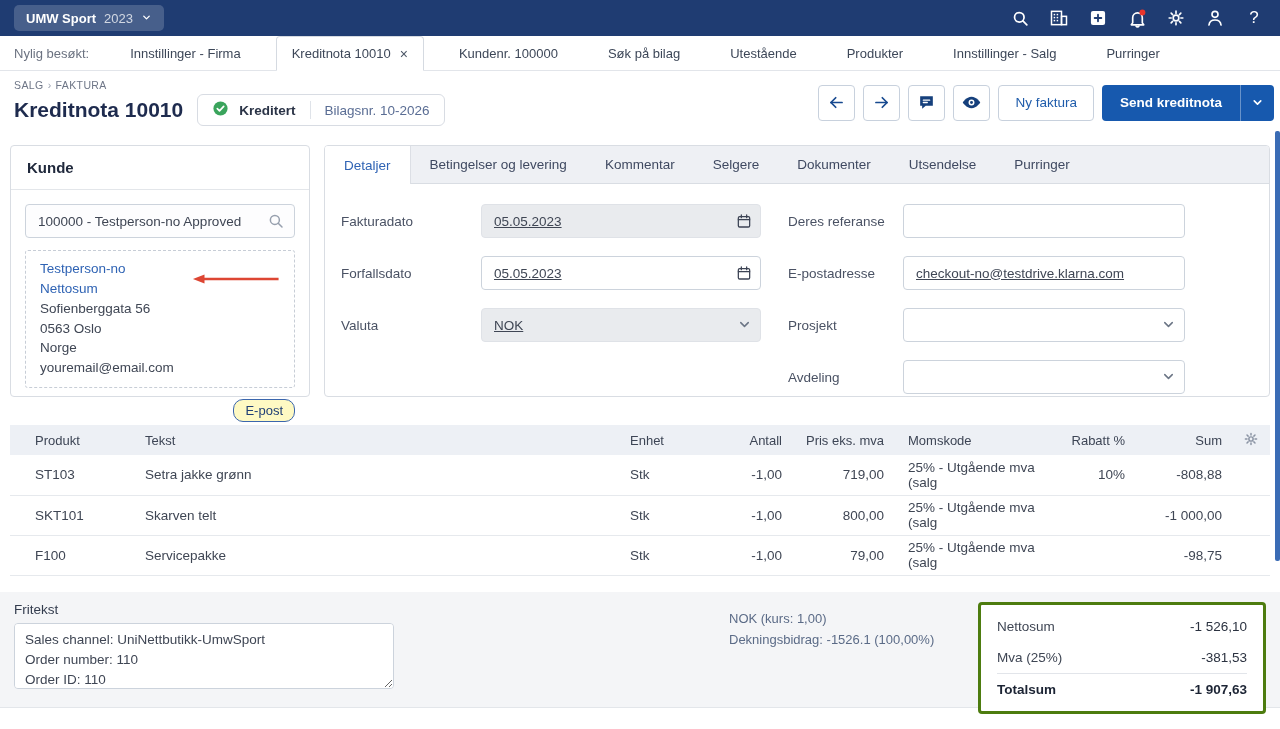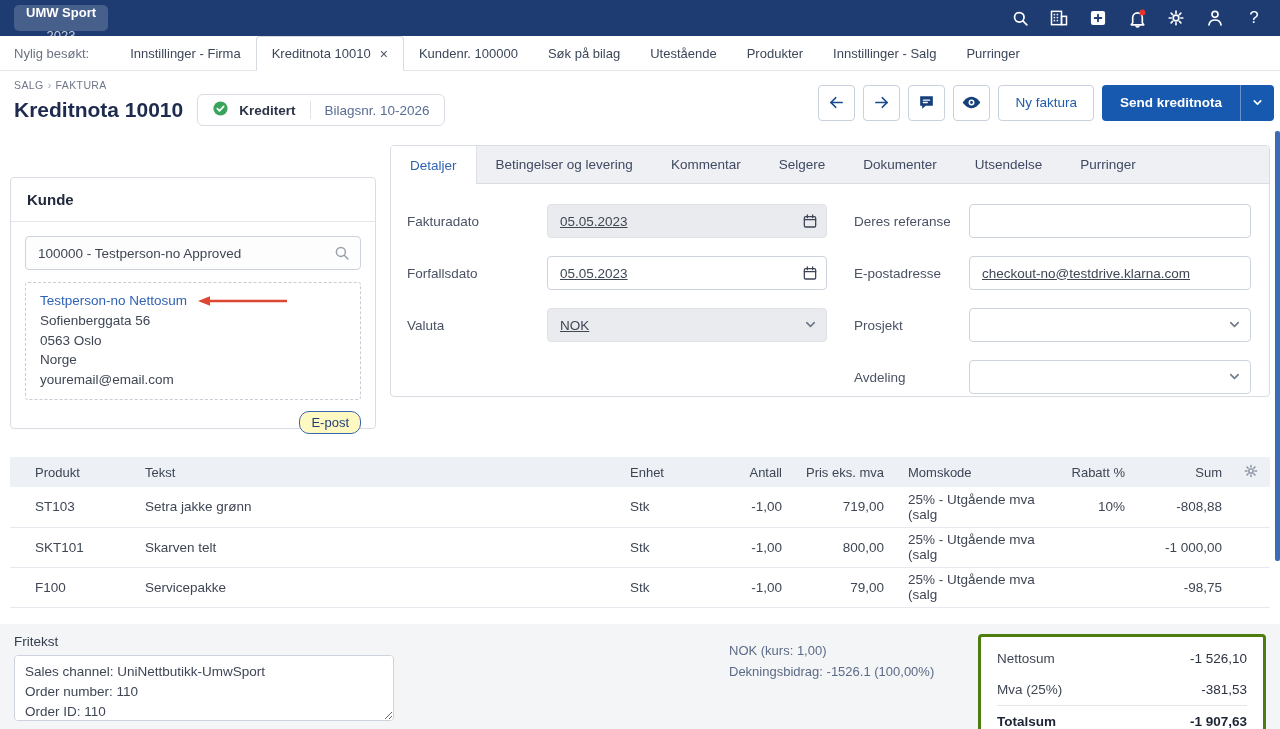--- a/index.html
+++ b/index.html
@@ -8,32 +8,32 @@
 
   :root{
     --topbar-bg:#1f3c72; --primary-blue:#1759ae; --link-blue:#2f63b4;
     --status-green:#3aa45c; --notification-red:#e8352c; --annotation-red:#dd4633;
     --title-navy:#1e2b4e;
   }
 
   
   .topbar{ height:36px; background:var(--topbar-bg); display:flex; align-items:center; padding:0 14px; }
   .company-pill{ display:flex; align-items:center; gap:8px; background:rgba(255,255,255,.18);
-    border-radius:5px; height:26px; padding:0 12px; color:#fff; font-size:13px; font-weight:700; cursor:pointer;flex-direction:column; }
+    border-radius:5px; height:26px; padding:0 12px; color:#fff; font-size:13px; font-weight:700; cursor:pointer; }
   .company-pill .year{ font-weight:400; color:rgba(255,255,255,.75); }
   .topbar-icons{ margin-left:auto; display:flex; align-items:center; gap:15px; }
   .tb-icon{ background:none; border:none; width:24px; height:24px; display:flex; align-items:center;
     justify-content:center; cursor:pointer; position:relative; color:#fff; }
   .tb-icon svg{ display:block; }
   .help-q{ color:#fff; font-size:17px; font-weight:400; }
 
   
   .histbar{ height:35px; display:flex; align-items:stretch; border-bottom:1px solid #e2e5ea; padding:0 0 0 14px; background:#fff; }
   .hist-label{ font-size:13px; color:#6b7280; display:flex; align-items:center; margin-right:26px; }
-  .hist-tabs{ display:flex; align-items:stretch; }
+  .hist-tabs{ display:flex; align-items:stretch;gap:20px; }
   .hist-tab{ display:flex; align-items:center; padding:0 15px; font-size:13px; color:#3d4758; cursor:pointer; white-space:nowrap; }
   .hist-tab.active{ background:#fff; border:1px solid #d5dae1; border-bottom:1px solid #fff;
     border-radius:4px 4px 0 0; margin-bottom:-1px; }
   .hist-tab .close-x{ margin-left:9px; color:#4a5565; font-size:14px; }
 
   
   .page-header{ display:flex; align-items:center; padding:8px 6px 9px 14px; background:#fff; }
   .breadcrumb{ font-size:10.5px; letter-spacing:.4px; color:#6e7687; margin-bottom:3px; }
   .breadcrumb .sep{ margin:0 4px; color:#9aa2b0; }
   .title-line{ display:flex; align-items:center; gap:14px; }
@@ -52,21 +52,21 @@
   .btn-primary{ background:var(--primary-blue); color:#fff; font-weight:700; font-size:13.5px;
     border:none; padding:0 18px; cursor:pointer; font-family:inherit; }
   .btn-caret{ background:var(--primary-blue); border:none; border-left:1px solid rgba(255,255,255,.35);
     width:34px; display:flex; align-items:center; justify-content:center; cursor:pointer; }
 
   
   .content{ padding:10px 10px 0; }
   .cards-row{ display:flex; gap:14px; }
 
   .card{ border:1px solid #d9dde3; border-radius:4px; background:#fff; }
-  .customer-card{ width:366px; height:252px;margin-top:32px; }
+  .customer-card{ width:300px; height:252px; }
   .card-head{ padding:13px 16px; border-bottom:1px solid #e3e6ea; font-size:15px; font-weight:700; color:#20293c; }
   .customer-body{ padding:14px 14px 10px; }
   .search-wrap{ position:relative; }
   .search-wrap input{ width:100%; height:34px; border:1px solid #ccd3dc; border-radius:4px;
     padding:0 34px 0 12px; font-size:13.5px; color:#3f4654; font-family:inherit; background:#fdfdfe; }
   .search-wrap .mag{ position:absolute; right:10px; top:8px; }
   .cust-box{ border:1px dashed #c7cdd6; border-radius:3px; margin-top:12px; padding:8px 14px 10px; }
   .cust-name-line{ display:flex; align-items:center; }
   .cust-name{ color:var(--link-blue); font-size:13.5px; cursor:pointer; line-height:20px; }
   .arrow-annot{ margin-left:10px; display:block; }

